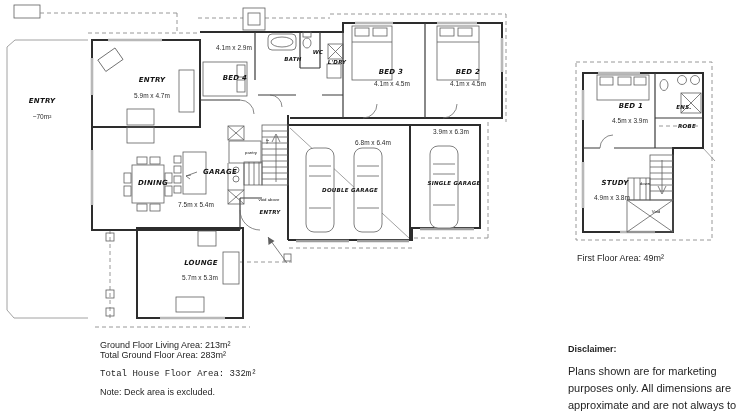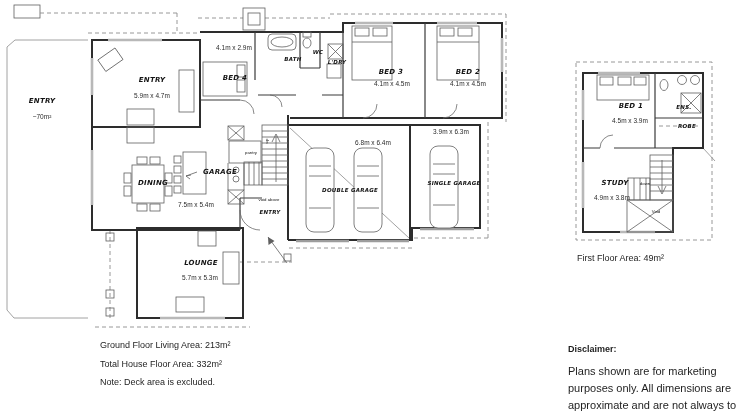--- a/index.html
+++ b/index.html
@@ -18,21 +18,21 @@
   .thin{stroke:#8a8a8a;stroke-width:0.8;fill:none;}
   
   .lbl{position:absolute;transform:translate(-50%,-50%);white-space:nowrap;color:#141414;padding-left:12px;}
   .rname{font-family:"DejaVu Sans",sans-serif;font-weight:bold;font-style:italic;
          font-size:7px;letter-spacing:.25px;}
   .rdim {font-family:"Liberation Sans",sans-serif;font-size:6.5px;color:#2a2a2a;}
   .sm{font-size:5.5px;}
   .xs{font-size:4.3px;letter-spacing:0;}
   .txt{position:absolute;font-size:9px;color:#1e1e1e;line-height:10px;}
   .txt p{margin:0;}
-  .gap1{margin-top:9px !important;}
+  .gap1{margin-top:9px !important;font-family:Liberation Mono, monospace;}
   .gap2{margin-top:8px !important;}
   .disc-head{font-weight:bold;}
   .disc-body{margin-top:9px !important;width:180px;font-size:11px;line-height:17px;}
 </style>
 </head>
 <body>
 
 <div id="canvas">
 
   <svg width="749" height="416" viewBox="0 0 749 416">
@@ -264,20 +264,21 @@
   <div class="lbl rname sm" style="left:681px;top:126px">ROBE</div>
   <div class="lbl rname" style="left:609px;top:183px">STUDY</div>
   <div class="lbl rdim" style="left:606px;top:197px">4.9m x 3.8m</div>
   <div class="lbl xs" style="left:639px;top:183px">down</div>
   <div class="lbl xs" style="left:650px;top:211px">Void</div>
 
   <div class="txt" style="left:577px;top:253px">First Floor Area: 49m²</div>
 
   <div class="txt" style="left:100px;top:340px">
     <p>Ground Floor Living Area: 213m²</p>
+    <p>Total Ground Floor Area: 283m²</p>
     <p class="gap1">Total House Floor Area: 332m²</p>
     <p class="gap2">Note: Deck area is excluded.</p>
   </div>
 
   <div class="txt" style="left:568px;top:344px">
     <p class="disc-head">Disclaimer:</p>
     <p class="disc-body">Plans shown are for marketing purposes only. All dimensions are approximate and are not always to scale. They are subject to errors and inaccuracies.</p>
   </div>
 
 </div>

